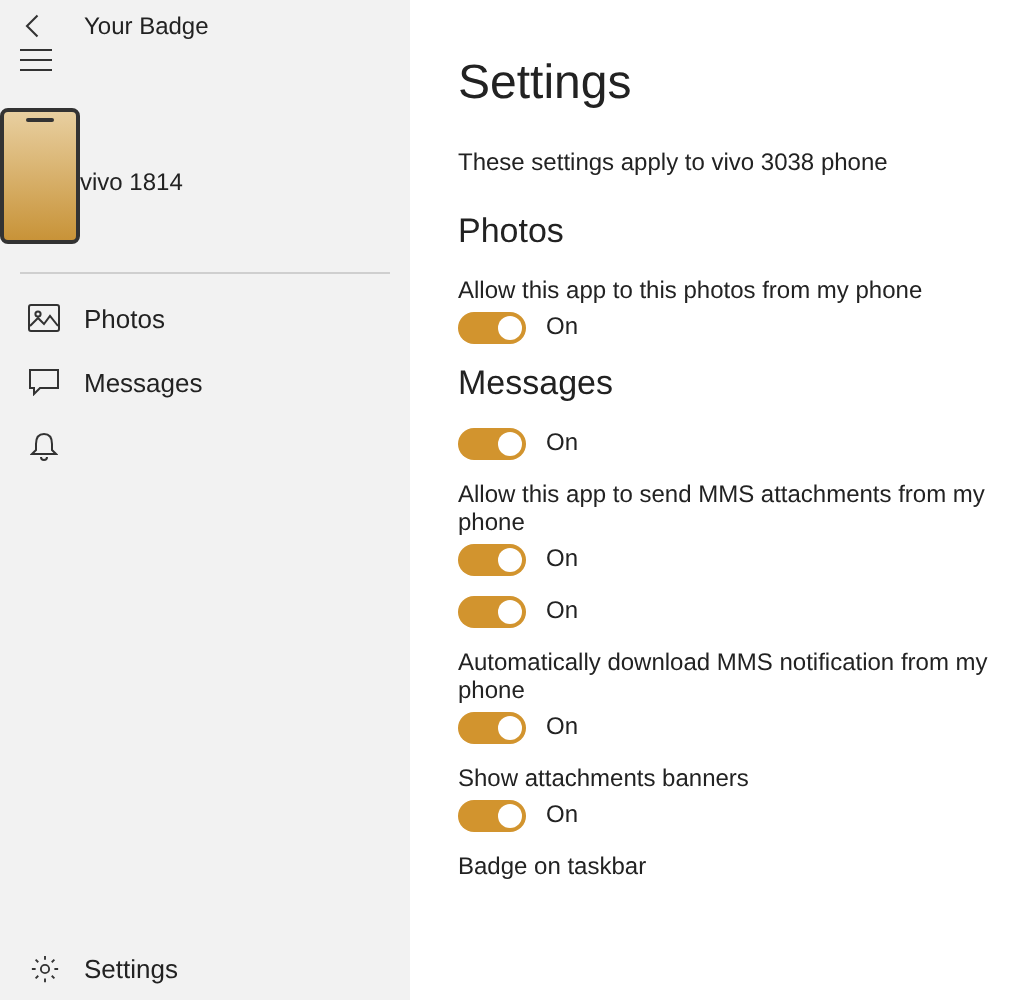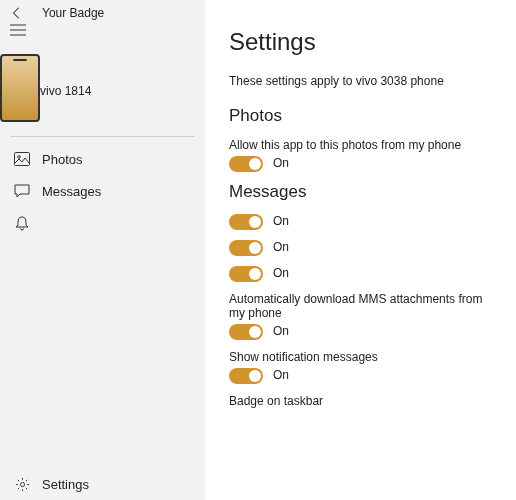--- a/index.html
+++ b/index.html
@@ -220,37 +220,38 @@
     <span class="toggle-label">On</span>
   </div>
 
   <h2>Messages</h2>
 
   <div class="toggle-row">
     <div class="toggle"></div>
     <span class="toggle-label">On</span>
   </div>
 
-  <div class="toggle-row">
-    <div class="toggle"></div>
-    <span class="toggle-label">On</span>
-  </div>
-
-  <div class="toggle-row">
-    <div class="toggle"></div>
-    <span class="toggle-label">On</span>
-  </div>
-
-  <div class="setting">Automatically download MMS attachments from my phone</div>
-  <div class="toggle-row">
-    <div class="toggle"></div>
-    <span class="toggle-label">On</span>
-  </div>
-
-  <div class="setting">Show notification messages</div>
+  <div class="setting">Allow this app to send MMS attachments from my phone</div>
+  <div class="toggle-row">
+    <div class="toggle"></div>
+    <span class="toggle-label">On</span>
+  </div>
+
+  <div class="toggle-row">
+    <div class="toggle"></div>
+    <span class="toggle-label">On</span>
+  </div>
+
+  <div class="setting">Automatically download MMS notification from my phone</div>
+  <div class="toggle-row">
+    <div class="toggle"></div>
+    <span class="toggle-label">On</span>
+  </div>
+
+  <div class="setting">Show attachments banners</div>
   <div class="toggle-row">
     <div class="toggle"></div>
     <span class="toggle-label">On</span>
   </div>
 
   <div class="setting">Badge on taskbar</div>
 
 </div>
 
 </body></html>

